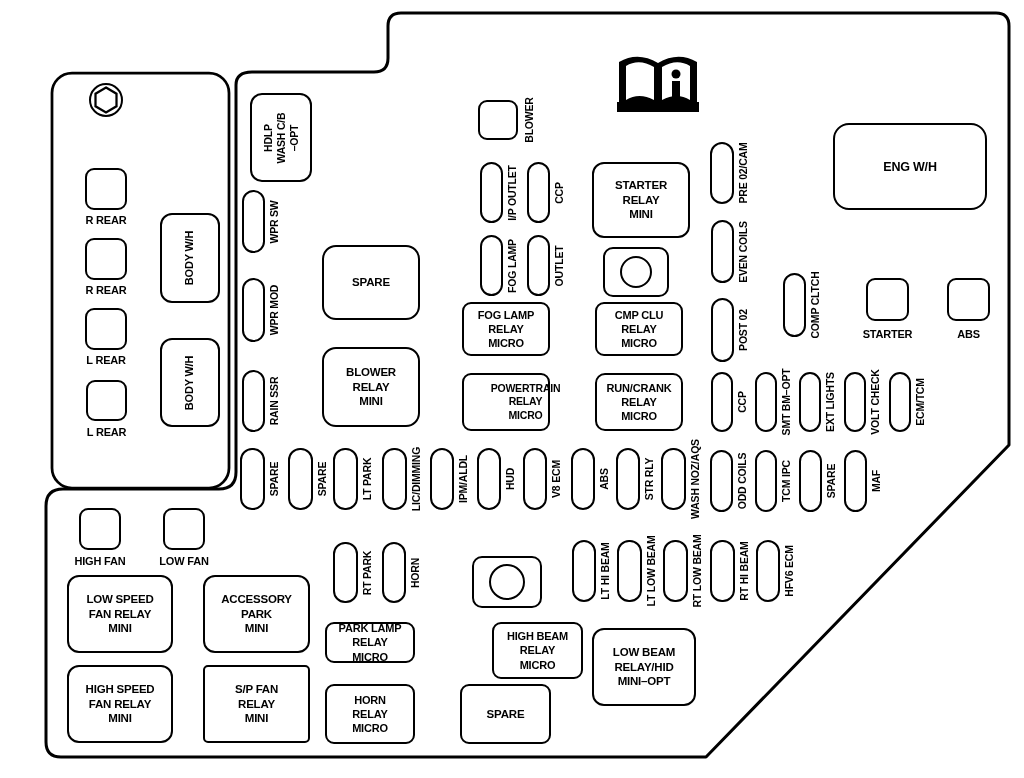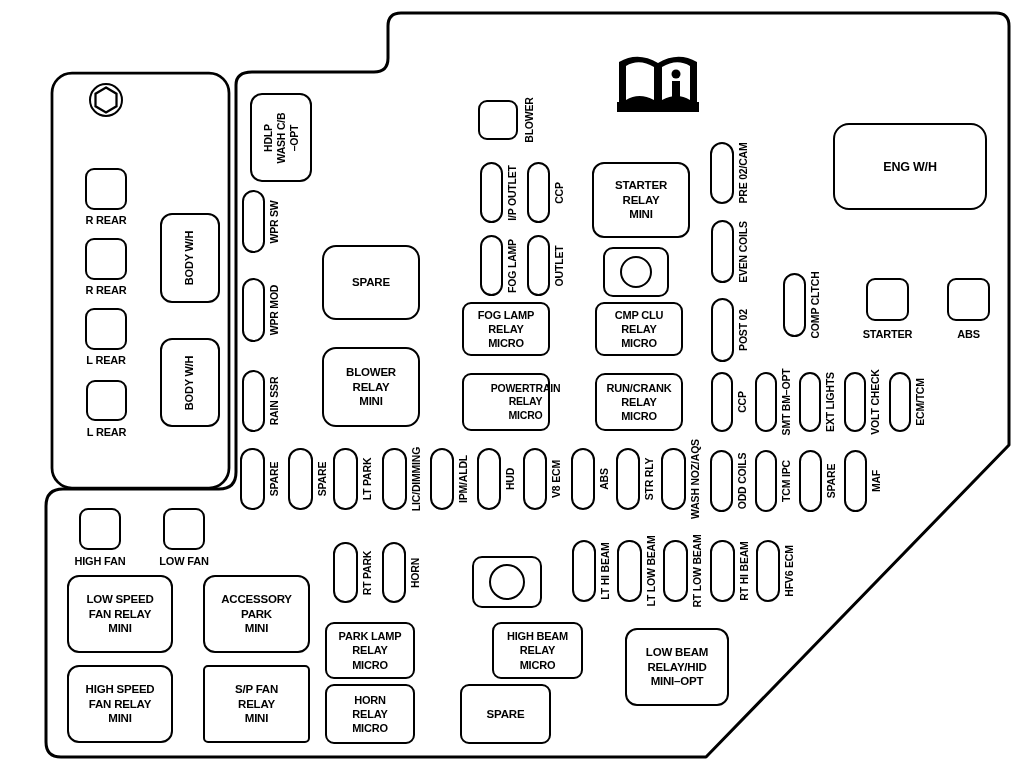--- a/index.html
+++ b/index.html
@@ -159,31 +159,31 @@
 MINI</div>
     <div class="rbox" style="left: 203px; top: 575px; width: 107px; height: 78px; border-radius: 12px; font-size: 11.5px;">ACCESSORY
 PARK
 MINI</div>
     <div class="rbox" style="left: 67px; top: 665px; width: 106px; height: 78px; border-radius: 12px; font-size: 11.5px;">HIGH SPEED
 FAN RELAY
 MINI</div>
     <div class="rbox" style="left: 203px; top: 665px; width: 107px; height: 78px; border-radius: 5px; font-size: 11.5px;">S/P FAN
 RELAY
 MINI</div>
-    <div class="rbox" style="left: 325px; top: 622px; width: 90px; height: 57px; border-radius: 9px; font-size: 11px;">PARK LAMP
+    <div class="rbox" style="left: 325px; top: 622px; width: 90px; height: 41px; border-radius: 9px; font-size: 11px;">PARK LAMP
 RELAY
 MICRO</div>
     <div class="rbox" style="left: 325px; top: 684px; width: 90px; height: 60px; border-radius: 9px; font-size: 11px;">HORN
 RELAY
 MICRO</div>
     <div class="rbox" style="left: 460px; top: 622px; width: 91px; height: 57px; border-radius: 9px; font-size: 11px; margin-left: 32px;">HIGH BEAM
 RELAY
 MICRO</div>
     <div class="rbox" style="left: 460px; top: 684px; width: 91px; height: 60px; border-radius: 9px; font-size: 11.5px;">SPARE</div>
-    <div class="rbox" style="left: 592px; top: 628px; width: 104px; height: 78px; border-radius: 12px; font-size: 11.5px; margin-left: 33px;">LOW BEAM
+    <div class="rbox" style="left: 592px; top: 628px; width: 104px; height: 78px; border-radius: 12px; font-size: 11.5px;">LOW BEAM
 RELAY/HID
 MINI–OPT</div>
     <div class="rbox" style="left: 250px; top: 93px; width: 62px; height: 89px; border-radius: 12px;"></div>
     <div class="vboxlabel" style="left: 281px; top: 137.5px; font-size: 10.5px; transform: translate(-50%, -50%) rotate(-90deg);">HDLP
 WASH C/B
 –OPT</div>
     <div class="rbox" style="left: 160px; top: 213px; width: 60px; height: 90px; border-radius: 12px;"></div>
     <div class="vboxlabel" style="left: 190px; top: 258px; font-size: 11px; transform: translate(-50%, -50%) rotate(-90deg);">BODY W/H</div>
     <div class="rbox" style="left: 160px; top: 338px; width: 60px; height: 89px; border-radius: 12px;"></div>
     <div class="vboxlabel" style="left: 190px; top: 382.5px; font-size: 11px; transform: translate(-50%, -50%) rotate(-90deg);">BODY W/H</div>

